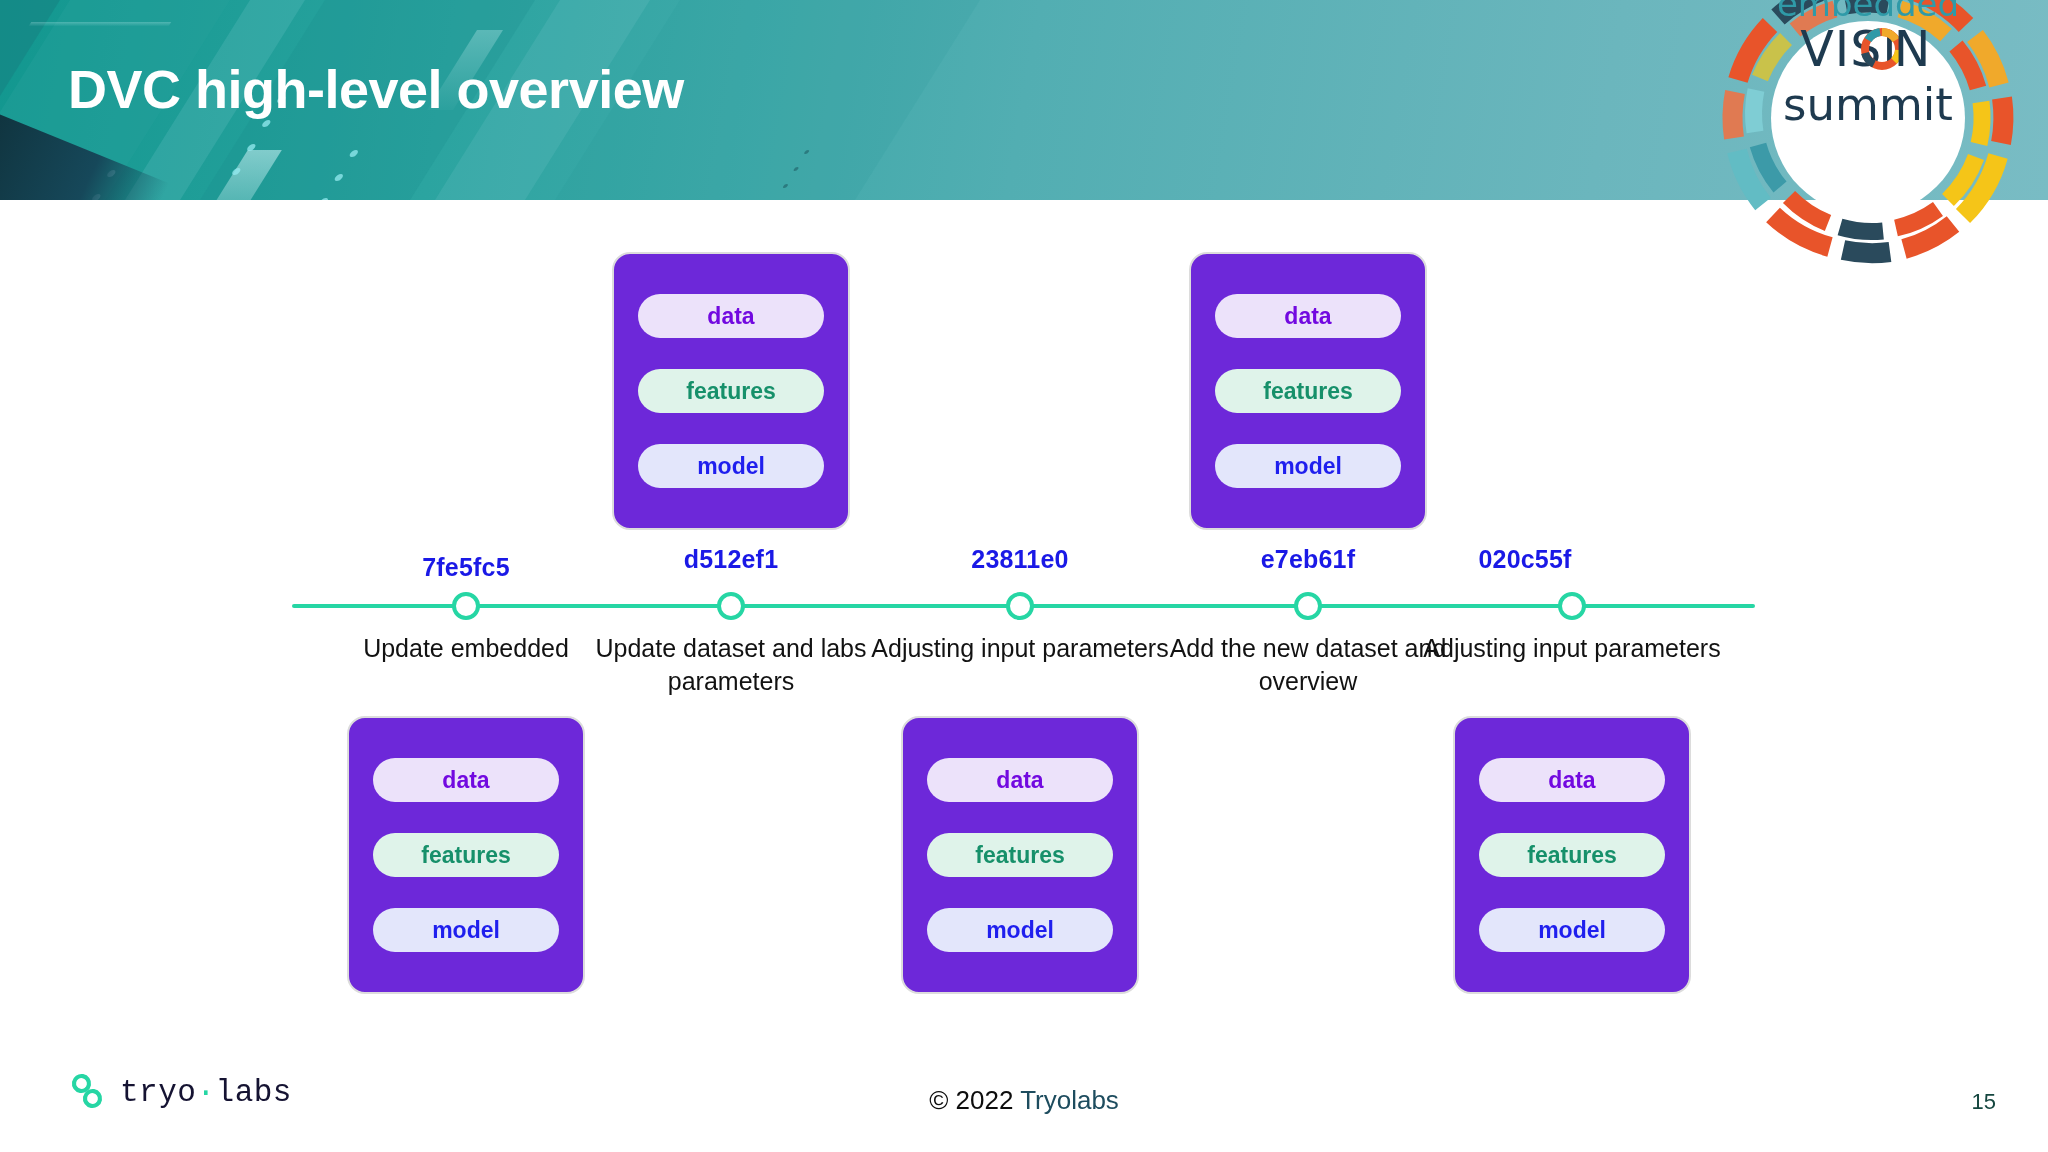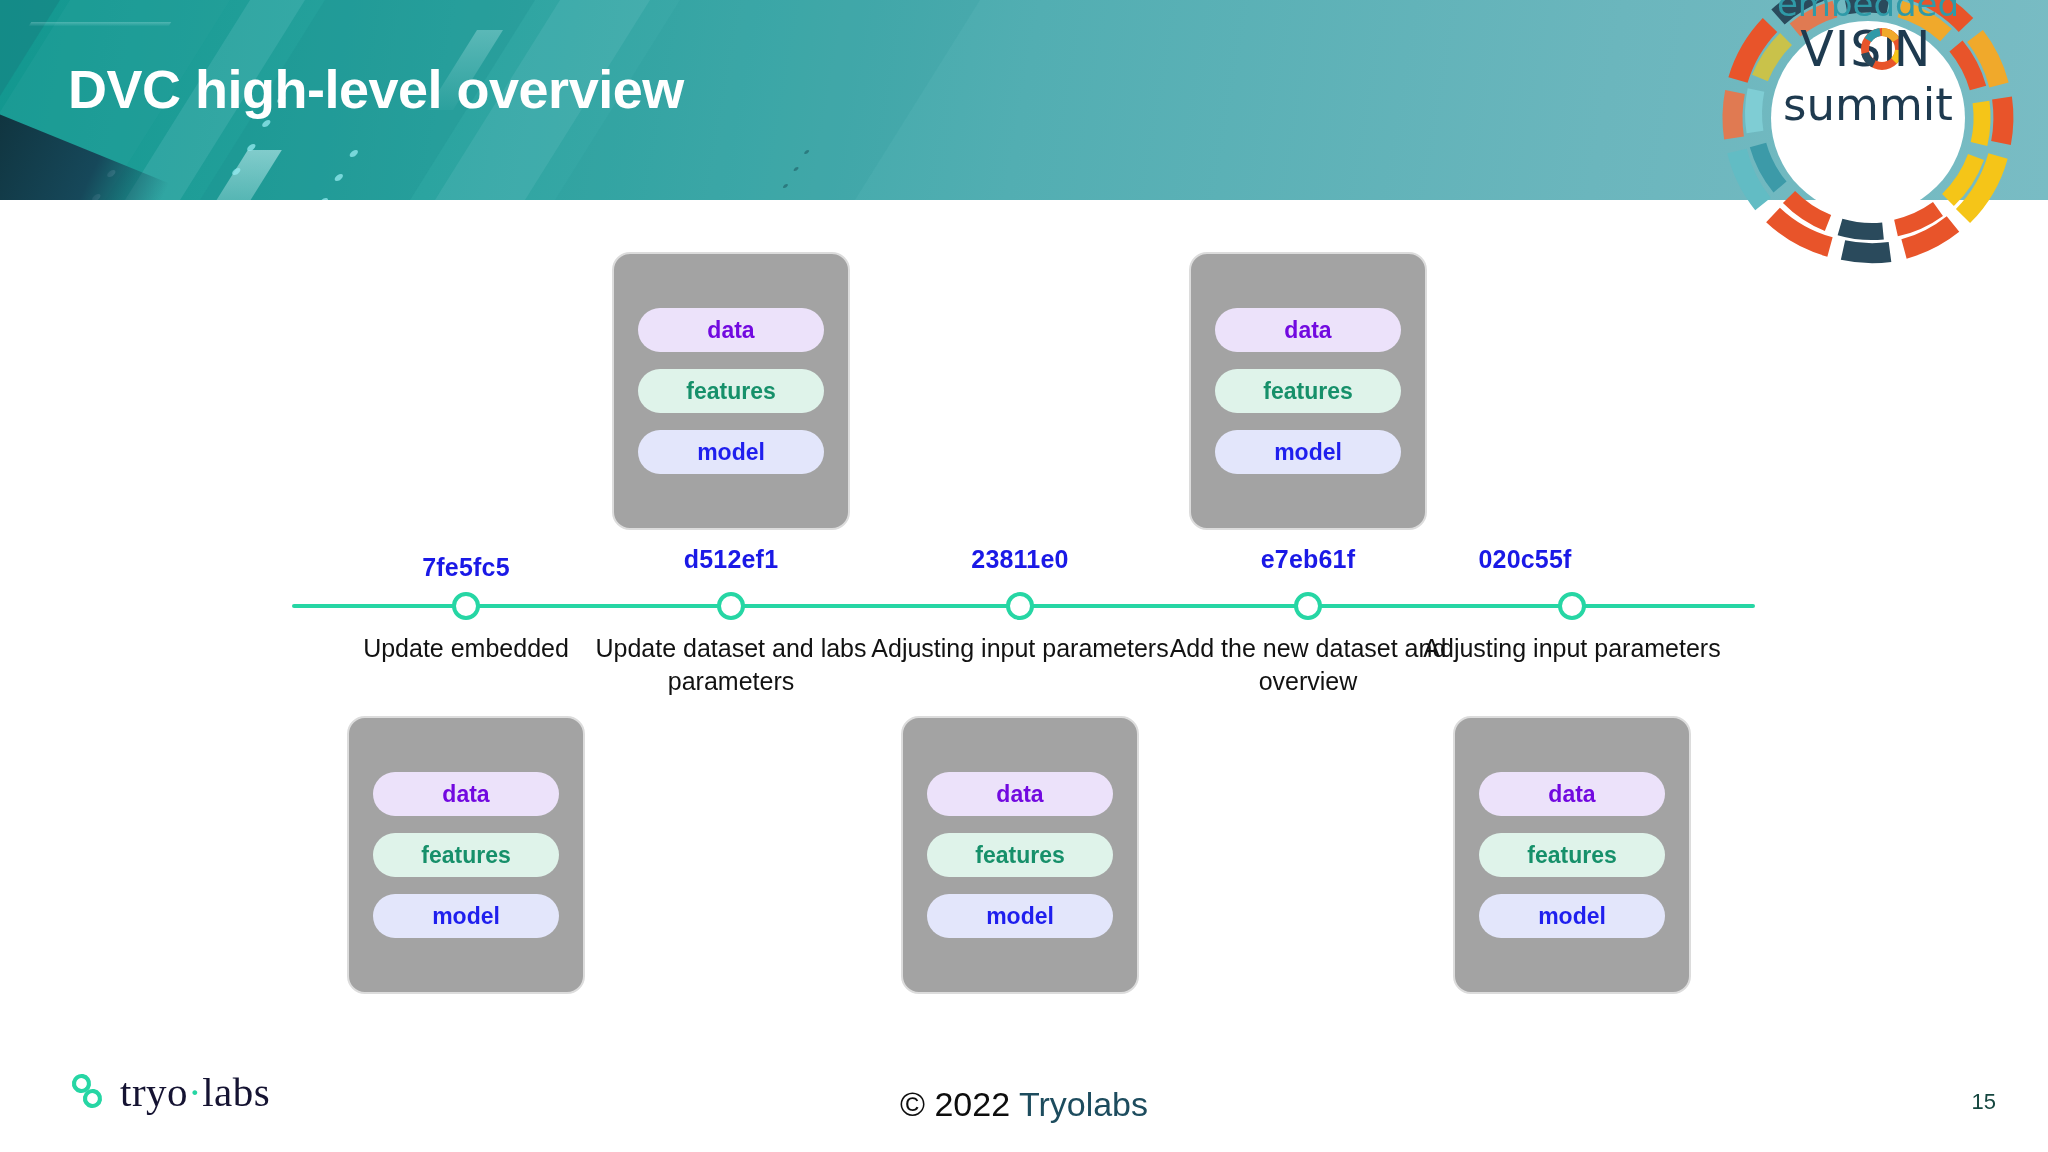--- a/index.html
+++ b/index.html
@@ -142,29 +142,29 @@
     font-size: 25px;
     color: #121212;
     line-height: 1.33;
   }
 
   
   .card {
     position: absolute;
     width: 238px;
     height: 278px;
-    background: #a3a3a3;
+    background: #6d28d9;
     border: 2px solid #dcdcdc;
     border-radius: 18px;
     box-sizing: border-box;
     display: flex;
     flex-direction: column;
     align-items: center;
     justify-content: center;
-    gap: 17px;
+    gap: 31px;
   }
   .chip {
     width: 186px;
     height: 44px;
     border-radius: 22px;
     display: flex;
     align-items: center;
     justify-content: center;
     font-size: 23px;
     font-weight: bold;
@@ -178,35 +178,35 @@
     position: absolute;
     left: 68px;
     top: 1068px;
     height: 48px;
     display: flex;
     align-items: center;
     gap: 12px;
   }
   .tryo-mark svg { display: block; }
   .tryo-word {
-    font-size: 41px;
+    font-size: 31px;
     color: #151332;
     letter-spacing: 0.5px;
-    font-family: Liberation Serif, serif;
+    font-family: Liberation Mono, monospace;
     text-align: right;
   }
   .tryo-word .dot { color: #26d6a4; }
 
   .copyright {
     position: absolute;
     left: 0;
     top: 1085px;
     width: 2048px;
     text-align: center;
-    font-size: 34px;
+    font-size: 26px;
     color: #0d0d0d;
   }
   .copyright .brand { color: #1d4c5e; }
 
   .page-num {
     position: absolute;
     right: 52px;
     top: 1089px;
     font-size: 22px;
     color: #14463f;

